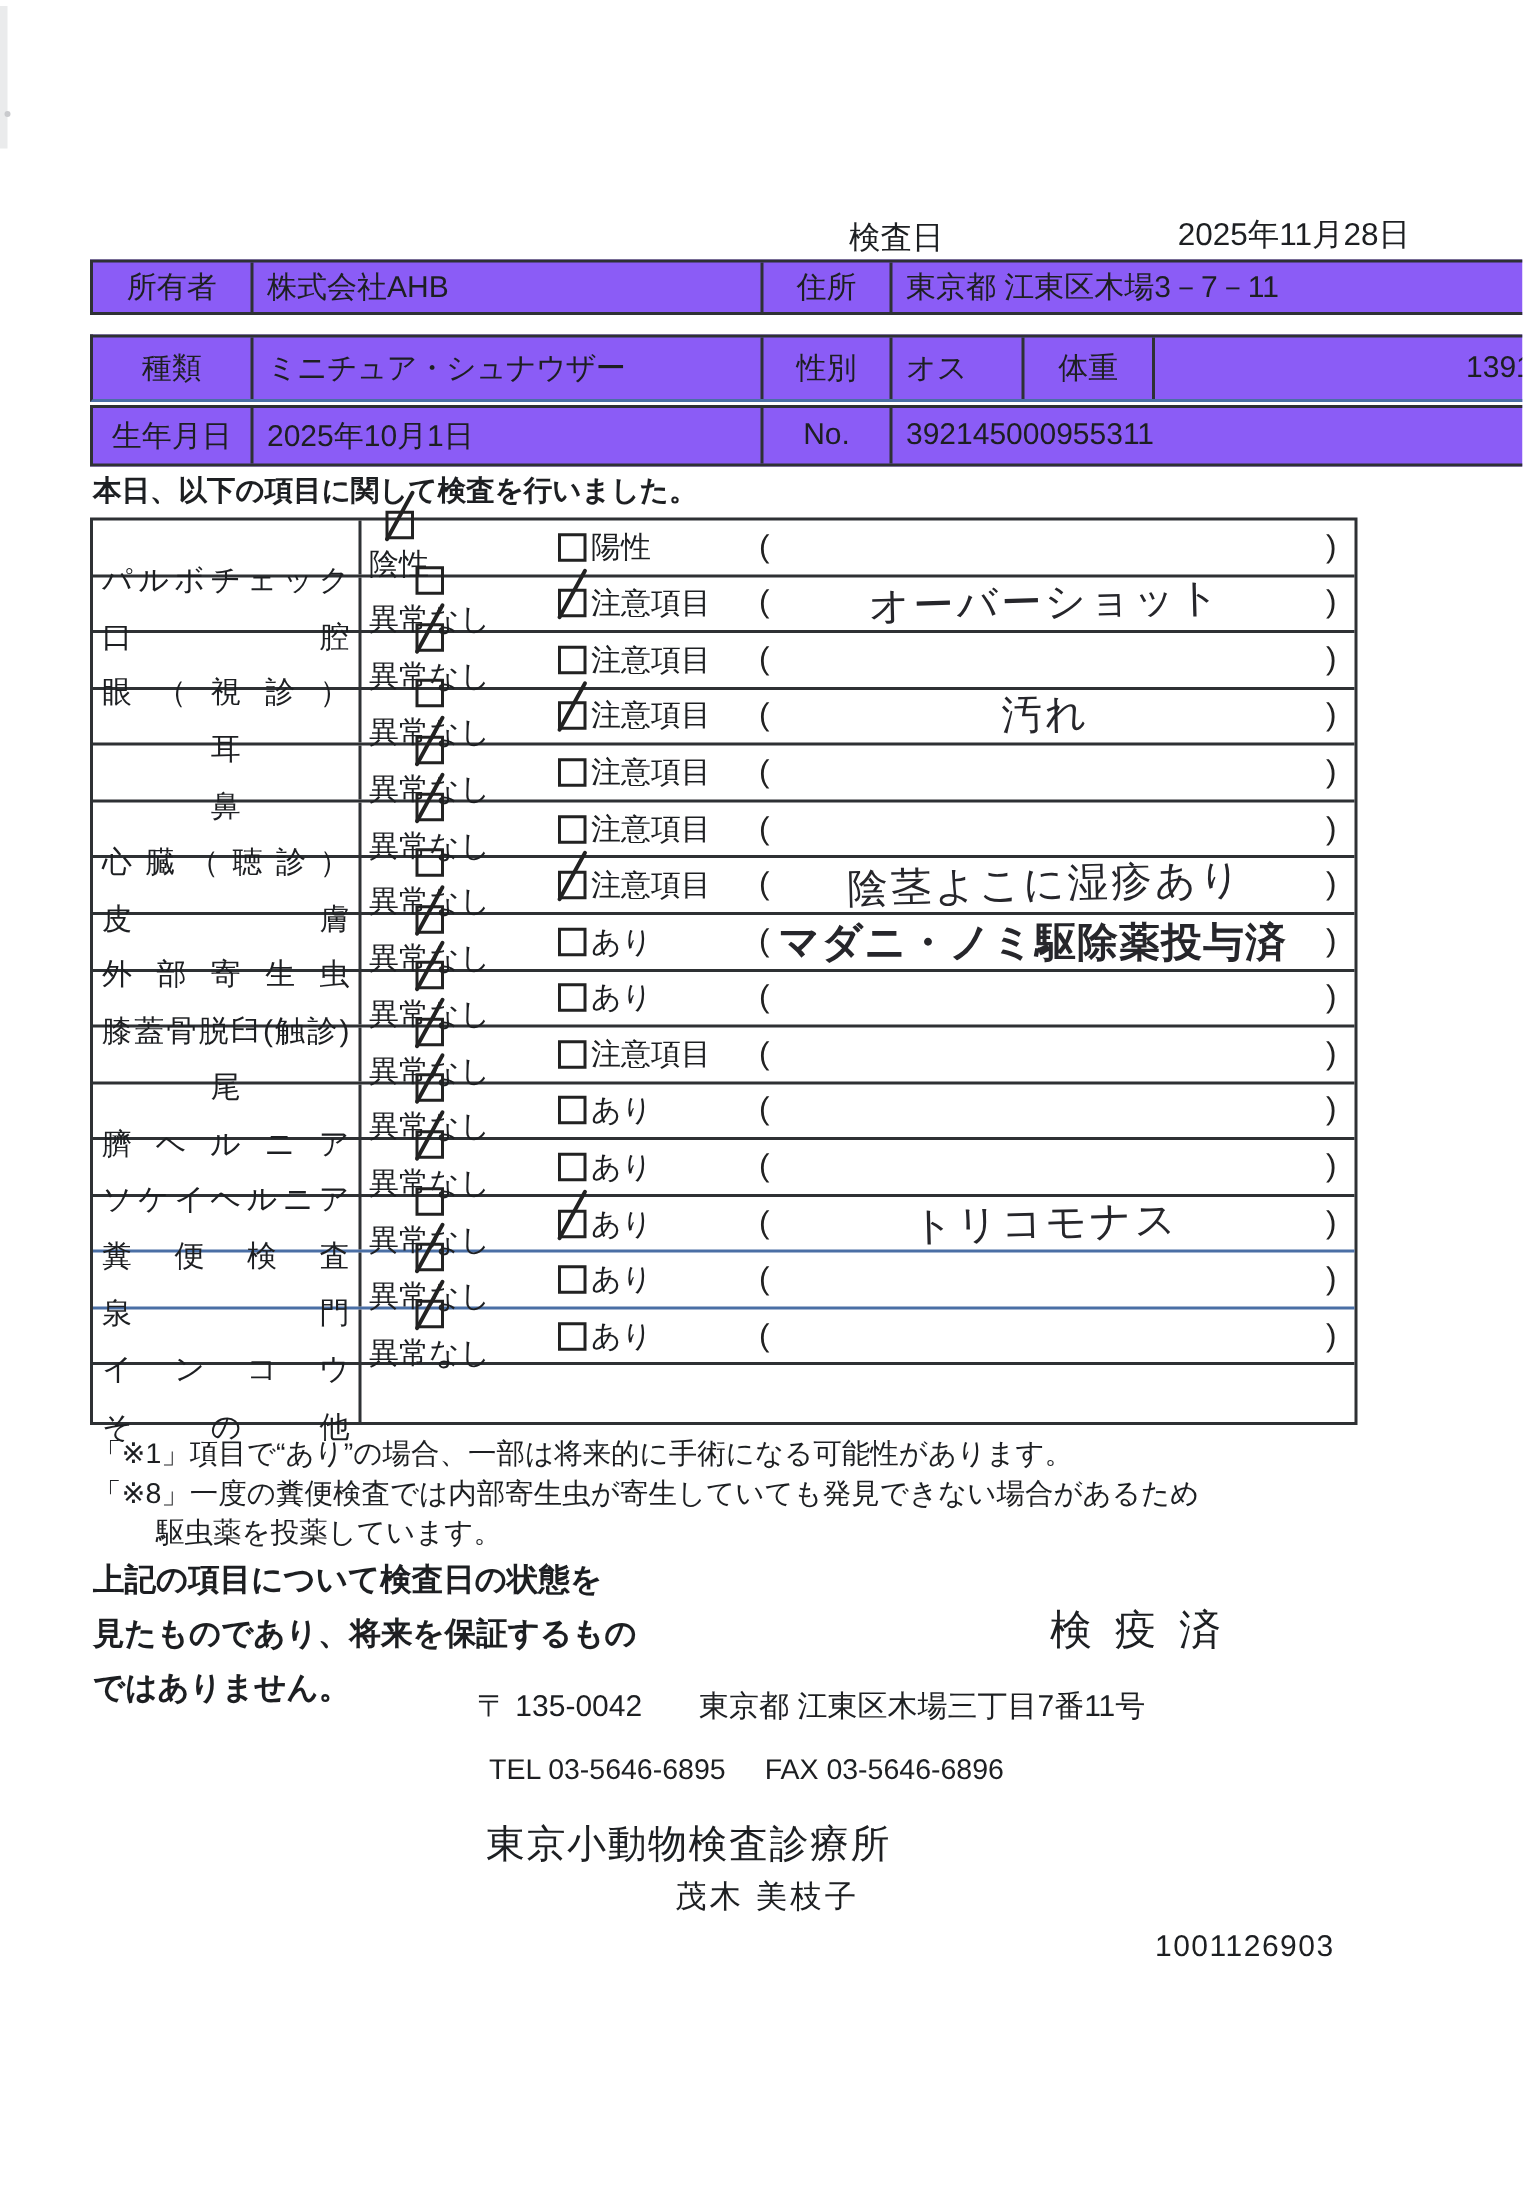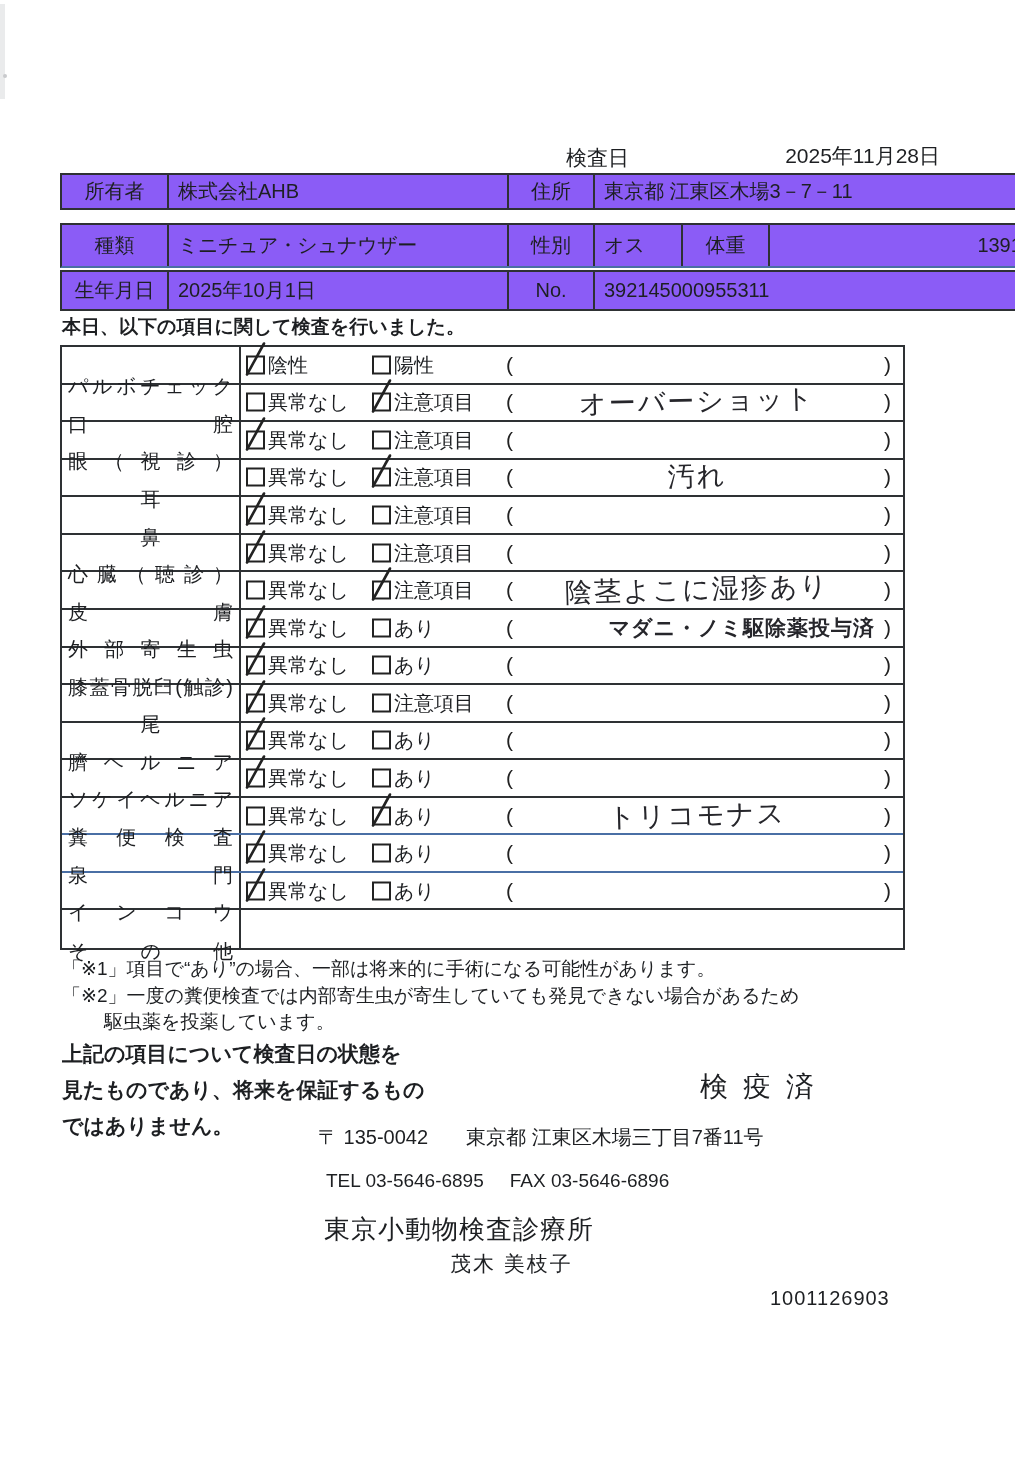--- a/index.html
+++ b/index.html
@@ -46,34 +46,34 @@
   .ct-row:nth-child(15) { border-top-color:#4a6fa5; }
   .lbl { position:absolute; left:0; top:0; height:100%; width:179px;
     border-right:2px solid #2e3134; box-sizing:border-box; padding:0 6px;
     display:flex; align-items:center; }
   .lbl > span { display:block; width:100%; font-size:20px;
     text-align:justify; text-align-last:justify; white-space:nowrap;margin-top:44px; }
   .lbl > span.single { text-align:center; text-align-last:center; }
   .body { position:absolute; left:179px; right:0; top:0; height:100%; }
   .opt { position:absolute; top:50%; transform:translateY(-50%);
     display:flex; align-items:center; gap:3px; font-size:20px; }
-  .opt1 { left:5px; }
+  .opt1 { left:5px;flex-direction:column; }
   .opt2 { left:131px;font-family:Liberation Serif, serif; }
   .cb { position:relative; width:15px; height:15px; border:2px solid #222;
     box-sizing:content-box; display:inline-block; flex:0 0 auto; }
   .cb svg { position:absolute; left:-4px; top:-17px; width:24px; height:38px;
     display:none; overflow:visible; }
   .cb.on svg { display:block; }
   .paren { position:absolute; top:50%; transform:translateY(-50%); font-size:21px; color:#222; }
   .paren.open { left:265px; }
   .paren.close { right:12px; }
   .note { position:absolute; top:50%; transform:translateY(-50%);
     left:278px; right:28px; text-align:center; white-space:nowrap; color:#26262b; }
   .note.hand { font-size:27px; transform:translateY(-52%) rotate(-1.5deg); letter-spacing:2px; }
-  .note.print { font-size:21px; text-align:right; letter-spacing:1px; font-weight:600; }
+  .note.print { font-size:27px; text-align:left; letter-spacing:1px; font-weight:600; }
   .mark { position:absolute; left:858px; top:50%; transform:translateY(-50%);
     font-size:18px; white-space:nowrap; }
 
   .fn { position:absolute; left:62px; font-size:19px; }
   #fn1 { top:956px; }
   #fn2 { top:983px; }
   #fn3 { top:1009px; left:104px; }
 
   .disclaimer { position:absolute; top:1036px; left:62px; font-size:21px;
     font-weight:bold; line-height:36px; }
@@ -486,21 +486,21 @@
       
       
       
       
       
     </div>
   </div>
     </div>
 
   <div class="fn" id="fn1">「※1」項目で“あり”の場合、一部は将来的に手術になる可能性があります。</div>
-  <div class="fn" id="fn2">「※2」一度の糞便検査では内部寄生虫が寄生していても発見できない場合があるため</div>
+  <div class="fn" id="fn2">「※8」一度の糞便検査では内部寄生虫が寄生していても発見できない場合があるため</div>
   <div class="fn" id="fn3">駆虫薬を投薬しています。</div>
 
   <div class="disclaimer">
     <div>上記の項目について検査日の状態を</div>
     <div>見たものであり、将来を保証するもの</div>
     <div>ではありません。</div>
   </div>
 
   <div class="stamp">検疫済</div>
 

